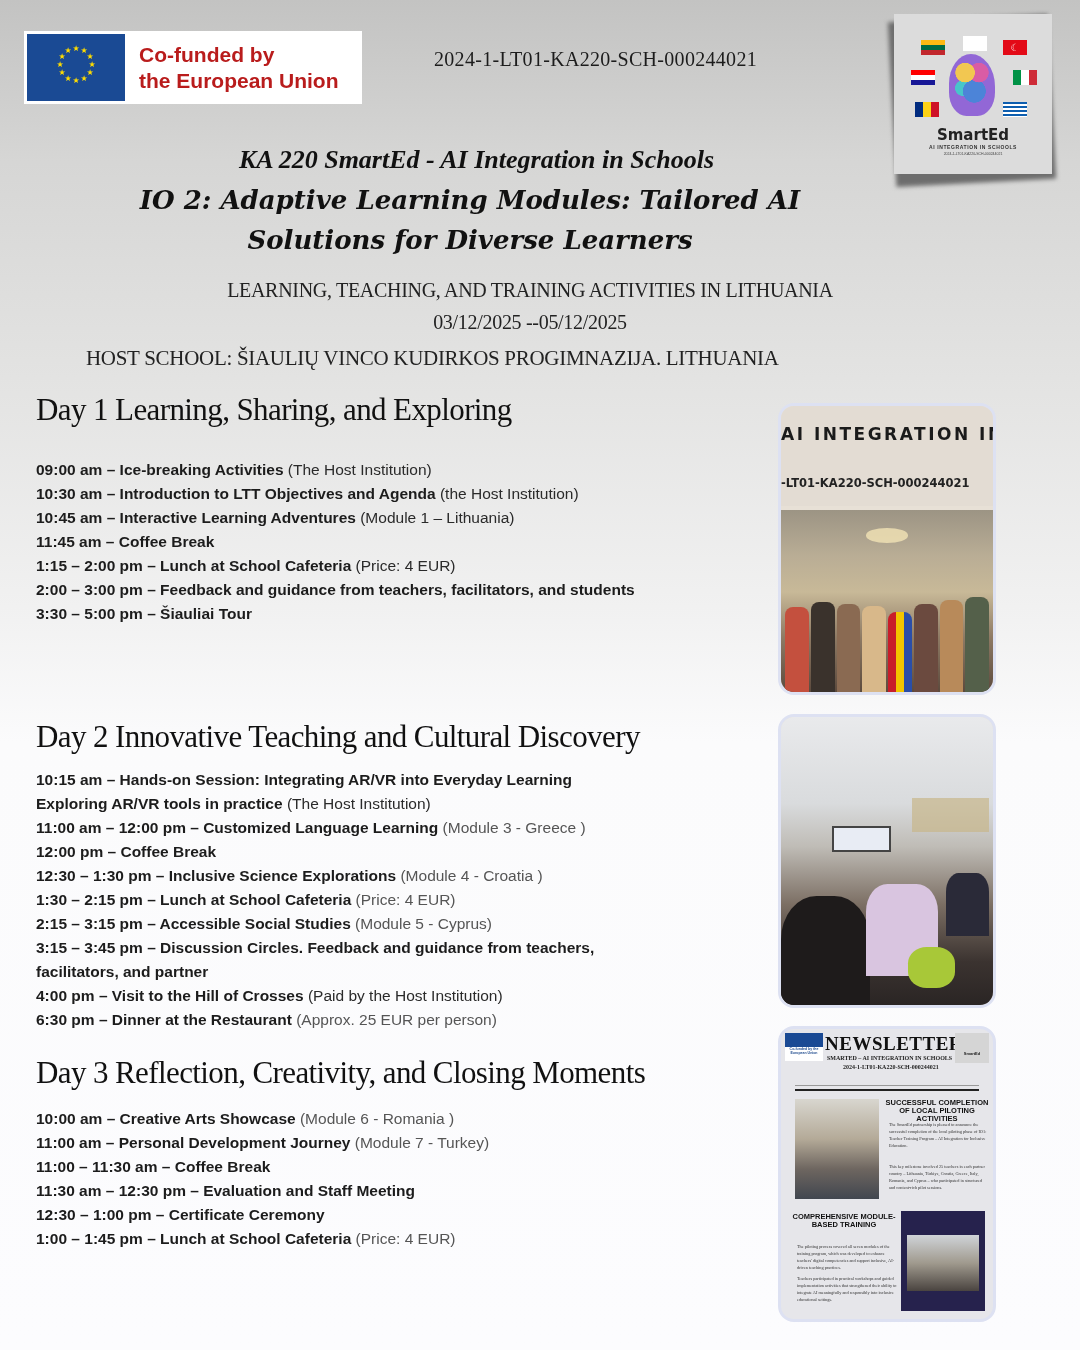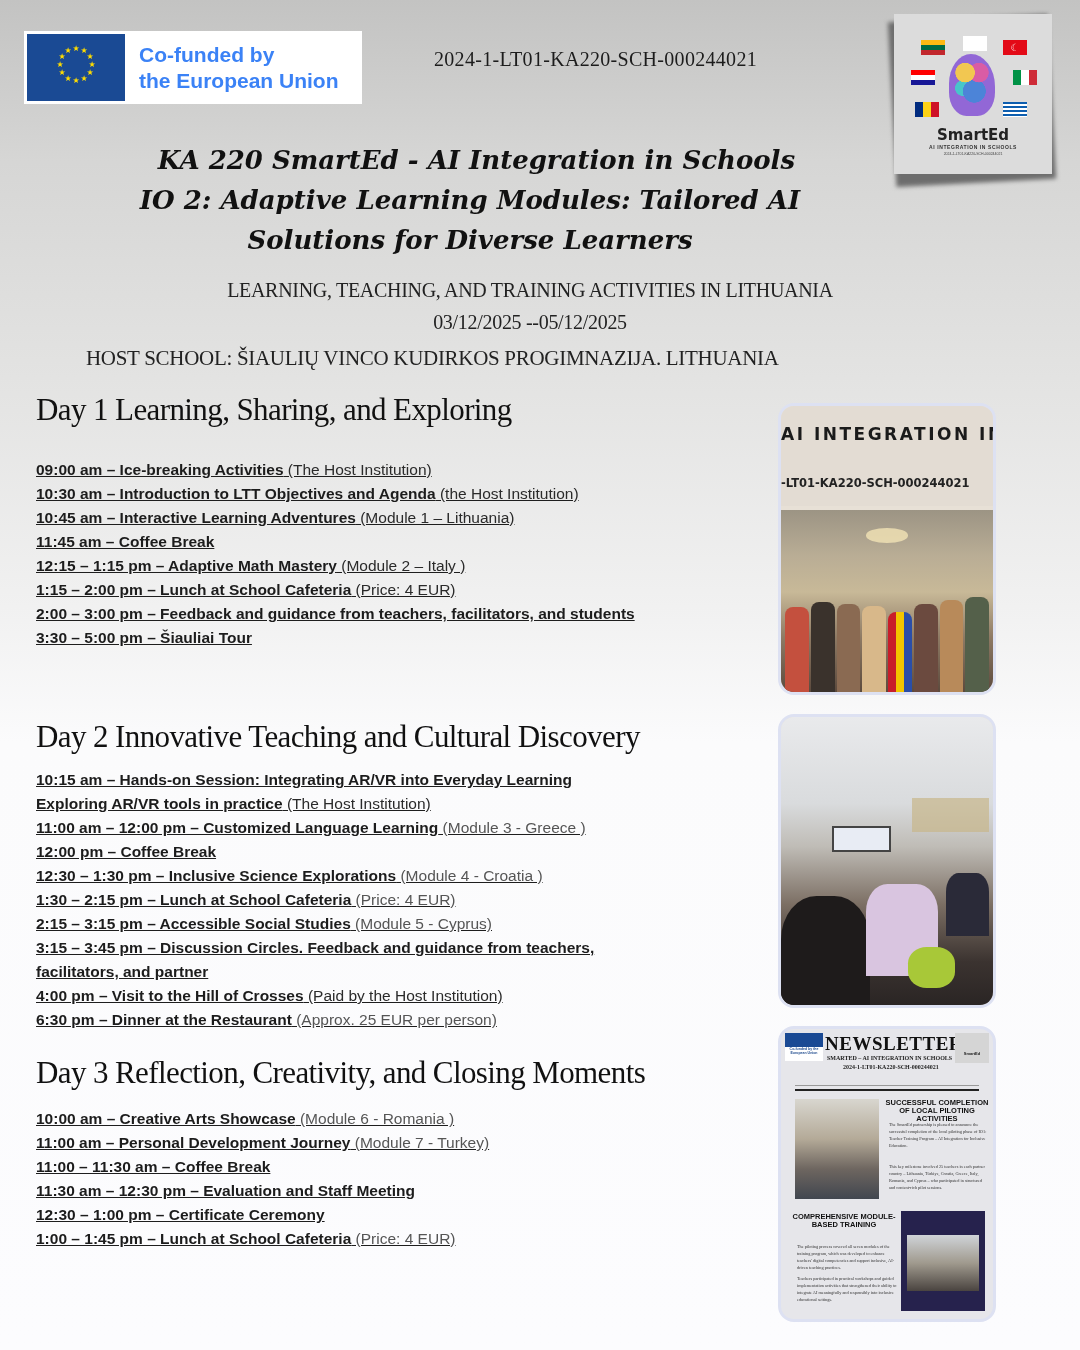--- a/index.html
+++ b/index.html
@@ -12,21 +12,21 @@
   }
   .eu-logo {
     position: absolute; left: 24px; top: 31px; width: 338px; height: 73px;
     background: #ffffff; display: flex; align-items: center; padding: 3px;
   }
   .eu-flag {
     width: 98px; height: 67px; background: #1a4a94; position: relative;
   }
   .eu-flag svg { position: absolute; left: 0; top: 0; }
   .eu-text {
-    margin-left: 14px; color: #3b82f6; font-family: "Liberation Sans", sans-serif;
+    margin-left: 14px; color: #b91c1c; font-family: "Liberation Sans", sans-serif;
     font-weight: bold; font-size: 21px; line-height: 26px;
   }
   .project-code {
     position: absolute; left: 434px; top: 48px;
     font-family: "Liberation Serif", serif; font-size: 20px; color: #1c1c1c; letter-spacing: 0.3px;
   }
   .smarted-logo-wrap { position: absolute; left: 888px; top: 10px; width: 170px; height: 175px; }
   .smarted-shadow {
     position: absolute; left: 4px; top: 8px; width: 160px; height: 165px;
     background: #6d6d6d; transform: rotate(-3deg); filter: blur(2px);
@@ -55,21 +55,21 @@
   .host {
     position: absolute; left: 86px; top: 346px;
     font-family: "Liberation Serif", serif; font-size: 21px; color: #222; letter-spacing: -0.3px;
   }
   .day-title {
     position: absolute; left: 36px;
     font-family: "Liberation Serif", serif; font-size: 31px; color: #111; letter-spacing: -0.6px;
   }
   .schedule {
     position: absolute; left: 36px; width: 720px;
-    font-family: "Liberation Sans", sans-serif; font-size: 15.5px; line-height: 24px; color: #1e1e1e; text-decoration: underline;
+    font-family: "Liberation Sans", sans-serif; font-size: 15.5px; line-height: 24px; color: #1e1e1e;
   }
   .schedule .row b { font-weight: bold; color: #1c1c1c; }
   .schedule .row span.note { font-weight: normal; color: #2a2a2a; }
   .schedule .row span.note.light { color: #555; }
 
   .photo-card {
     position: absolute; left: 778px; width: 218px; border-radius: 16px;
     border: 3px solid #dde1f2; overflow: hidden; background: #e7e0d6;
   }
   .card1 { top: 403px; height: 292px; }
@@ -154,39 +154,38 @@
       <div class="flag" style="left:100px;top:66px;background:repeating-linear-gradient(#0d5eaf 0 2px,#fff 2px 4px);"></div>
       <div style="position:absolute;left:46px;top:18px;width:46px;height:62px;border-radius:50% 55% 40% 40%;background:radial-gradient(circle at 35% 30%,#f5c542 0 18%,transparent 19%),radial-gradient(circle at 65% 30%,#d94fa0 0 18%,transparent 19%),radial-gradient(circle at 55% 60%,#3d7bd8 0 25%,transparent 26%),radial-gradient(circle at 30% 55%,#39c3c9 0 16%,transparent 17%),#8a5bd6;opacity:0.9;"></div>
     </div>
     <div class="smarted-name">SmartEd</div>
     <div class="smarted-sub">AI INTEGRATION IN SCHOOLS</div>
     <div class="smarted-code">2024-1-LT01-KA220-SCH-000244021</div>
   </div>
 </div>
 
 <div class="main-title">
-  <div style="padding-left:13px;">KA 220 SmartEd -  AI Integration in Schools</div>
+  <div style="padding-left:13px;font-family:Liberation Serif, serif;">KA 220 SmartEd -  AI Integration in Schools</div>
   <div>IO 2: Adaptive Learning Modules: Tailored AI</div>
   <div>Solutions for Diverse Learners</div>
 </div>
 
 <div class="subtitle">
   <div>LEARNING, TEACHING, AND TRAINING ACTIVITIES IN LITHUANIA</div>
   <div>03/12/2025  --05/12/2025</div>
 </div>
 
 <div class="host">HOST SCHOOL: ŠIAULIŲ VINCO KUDIRKOS PROGIMNAZIJA. LITHUANIA</div>
 
 <div class="day-title" style="top:392px;">Day 1 Learning, Sharing, and Exploring</div>
 <div class="schedule" style="top:458px;">
   <div class="row"><b>09:00 am – Ice-breaking Activities</b><span class="note"> (The Host Institution)</span></div>
   <div class="row"><b>10:30 am – Introduction to LTT Objectives and Agenda</b><span class="note"> (the Host Institution)</span></div>
   <div class="row"><b>10:45 am – Interactive Learning Adventures</b><span class="note"> (Module 1 – Lithuania)</span></div>
   <div class="row"><b>11:45 am – Coffee Break</b><span class="note"></span></div>
-  <div class="row"><b>12:15 – 1:15 pm – Adaptive Math Mastery</b><span class="note"> (Module 2 – Italy )</span></div>
   <div class="row"><b>1:15 – 2:00 pm – Lunch at School Cafeteria</b><span class="note"> (Price: 4 EUR)</span></div>
   <div class="row"><b>2:00 – 3:00 pm – Feedback and guidance from teachers, facilitators, and students</b><span class="note"></span></div>
   <div class="row"><b>3:30 – 5:00 pm – Šiauliai Tour</b><span class="note"></span></div>
 </div>
 
 <div class="day-title" style="top:719px;">Day 2 Innovative Teaching and Cultural Discovery</div>
 <div class="schedule" style="top:768px;">
   <div class="row"><b>10:15 am – Hands-on Session: Integrating AR/VR into Everyday Learning</b><span class="note"></span></div>
   <div class="row"><b>Exploring AR/VR tools in practice</b><span class="note"> (The Host Institution)</span></div>
   <div class="row"><b>11:00 am – 12:00 pm – Customized Language Learning</b><span class="note light"> (Module 3 - Greece )</span></div>

